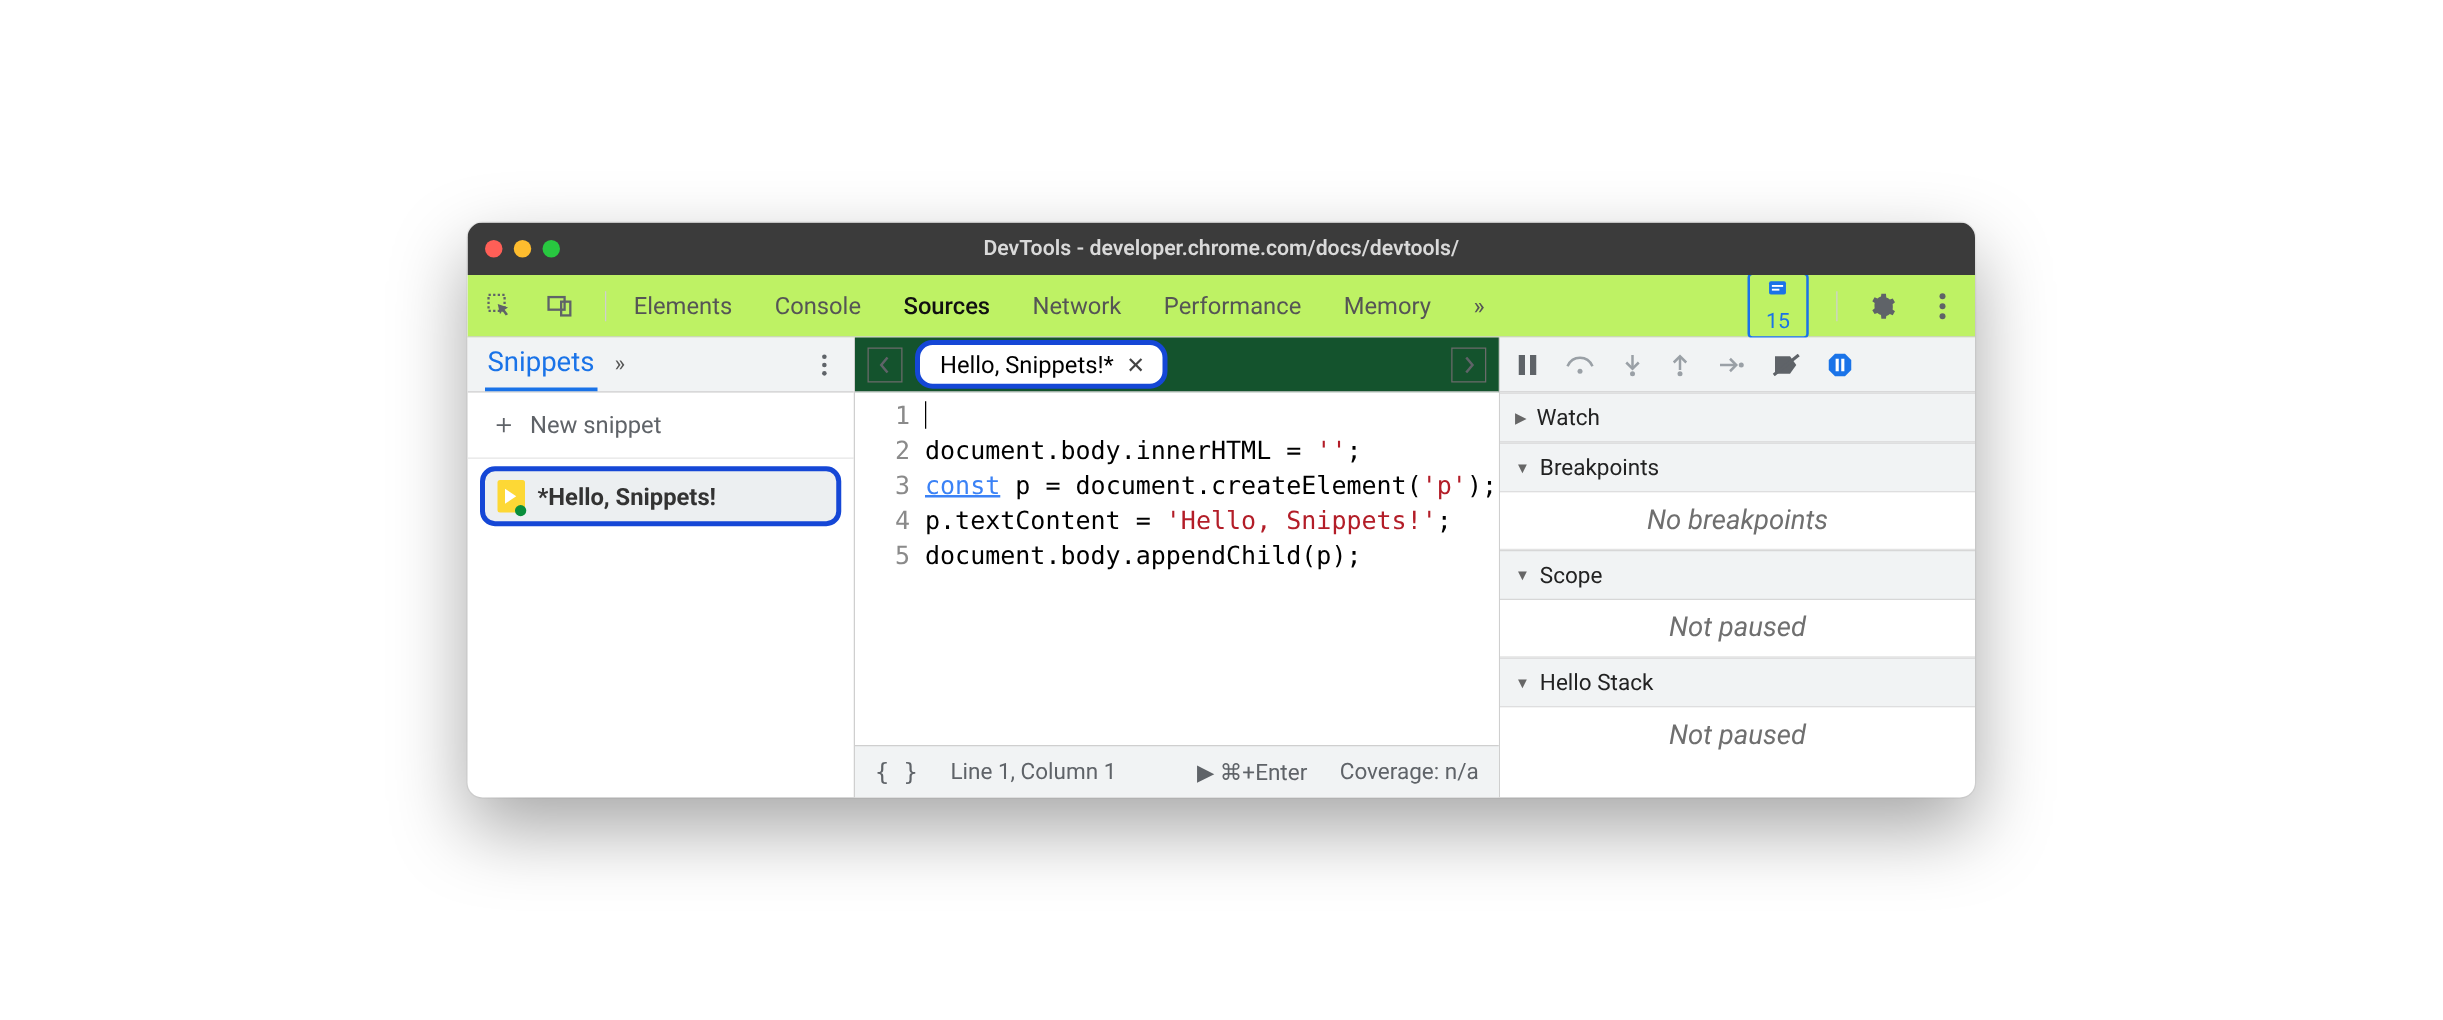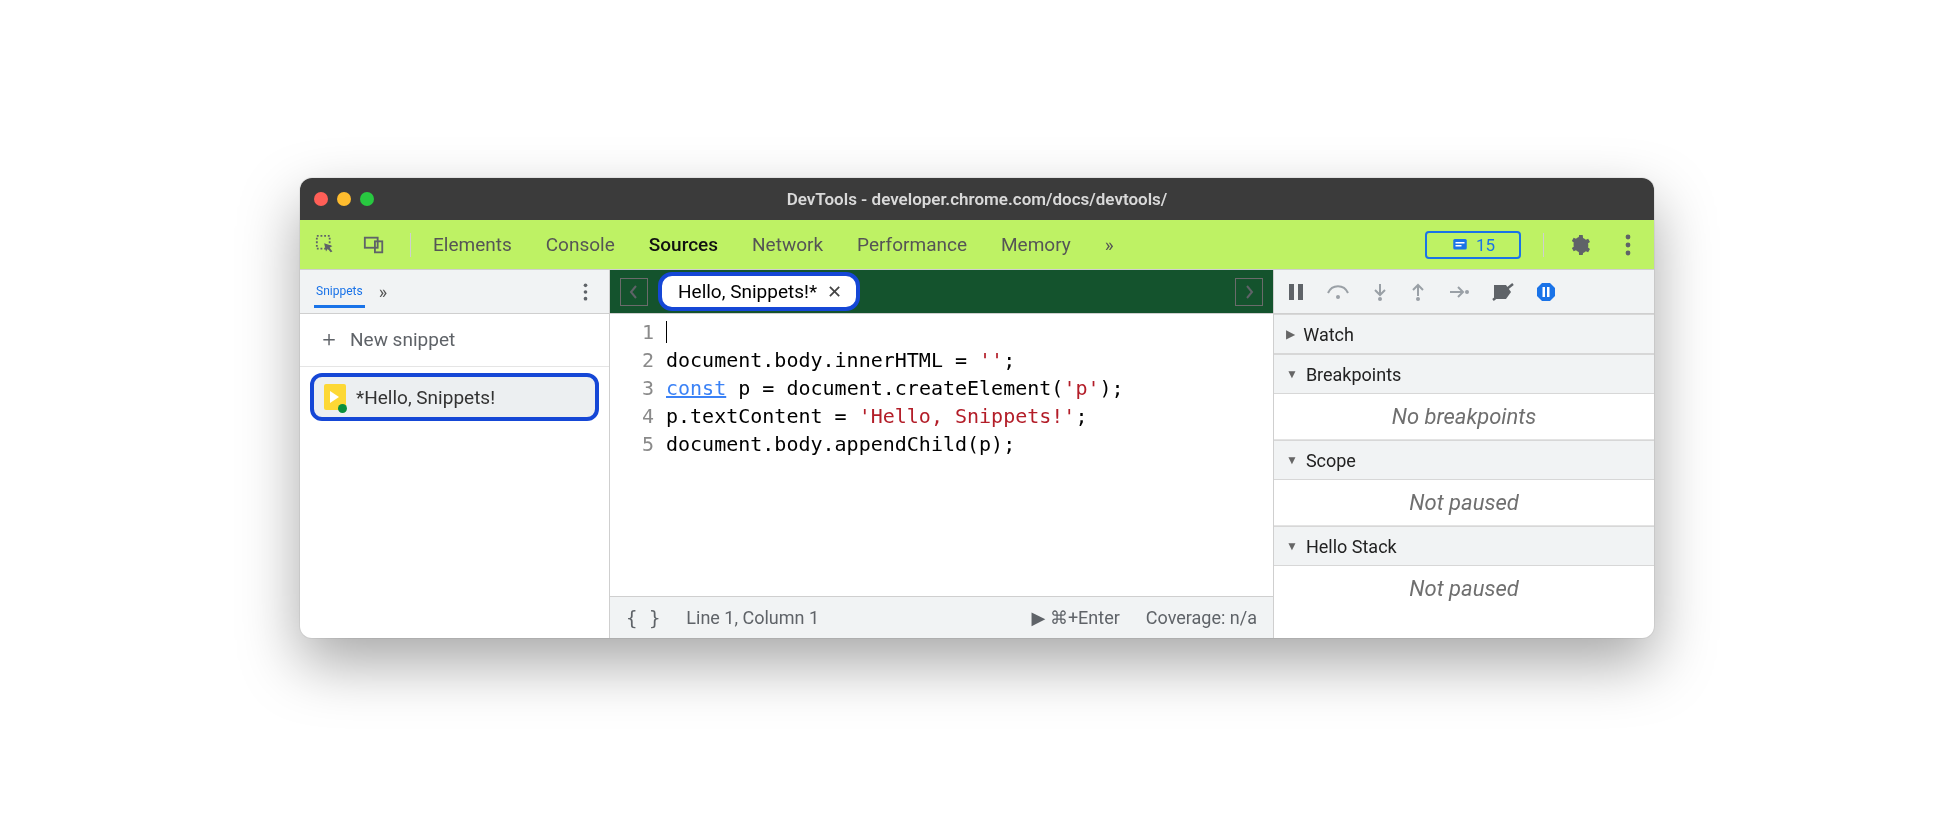--- a/index.html
+++ b/index.html
@@ -3,21 +3,21 @@
 <meta charset="utf-8">
 <style>
   * { box-sizing: border-box; margin: 0; padding: 0; }
   body {
     background: #fff;
     font-family: -apple-system, BlinkMacSystemFont, "Segoe UI", Roboto, sans-serif;
     display: flex; align-items: center; justify-content: center;
     min-height: 816px;
   }
   .window {
-    width: 1354px;
+    width: 1206px;
     border-radius: 12px;
     box-shadow: 0 25px 60px rgba(0,0,0,.35), 0 0 0 1px rgba(0,0,0,.05);
     overflow: hidden;
     background: #fff;
   }
   
   .titlebar {
     height: 42px; background: #3b3b3b; display:flex; align-items:center;
     padding: 0 14px; position:relative;
   }
@@ -32,41 +32,41 @@
   }
   .tb-iconbtn{ width:28px; height:28px; display:flex; align-items:center; justify-content:center; color:#5f6368;}
   .tb-sep{ width:1px; height:24px; background:#cfcfcf; margin:0 2px;}
   .panel-tabs{ display:flex; gap:34px; font-size:19px; color:#555; }
   .panel-tab{ cursor:pointer; }
   .panel-tab.active{ color:#111; font-weight:500;}
   .panel-more{ color:#555; font-size:19px;}
   .spacer{flex:1;}
   .issues-chip{
     border:2px solid #1a73e8; color:#1a73e8; border-radius:4px;
-    display:flex; align-items:center; gap:7px; padding:2px 24px; font-size:17px;
+    display:flex; align-items:center; gap:7px; padding:2px 13px; font-size:17px;flex-direction:column;
   }
   .gear,.kebab{ color:#5f6368; }
   
   .panes{ display:flex; height: 368px; }
   .left-pane{ width:310px; border-right:1px solid #cfcfcf; display:flex; flex-direction:column;}
   .sub-tabs{
     height:44px; display:flex; align-items:center; padding:0 10px 0 14px; gap:14px;
     border-bottom:1px solid #cfcfcf; background:#f1f3f4; color:#555;
   }
-  .sub-tab{ font-size:12px; color:#1a73e8; border-bottom:3px solid #1a73e8; padding:8px 2px 7px; }
+  .sub-tab{ font-size:22px; color:#1a73e8; border-bottom:3px solid #1a73e8; padding:8px 2px 7px; }
   .sub-more{ font-size:18px;}
   .sub-kebab{ margin-left:auto; color:#5f6368;}
   .new-snip{
     display:flex; align-items:center; gap:10px; padding:10px 14px 12px 18px;
     font-size:19px; color:#5f6368; border-bottom:1px solid #e5e5e5;
   }
   .snippet-item{
     display:flex; align-items:center; gap:10px; height:48px; margin:6px 10px 0;
     padding:0 10px; background:#eceff1; border:4px solid #1547d6; border-radius:12px;
-    font-size:19px; color:#333; position:relative;
+    font-size:19px; color:#333; position:relative;font-weight:bold;
   }
   .snippet-icon{
     width:22px; height:26px; background:#fdd835; border-radius:2px; position:relative;
   }
   .snippet-icon::after{
     content:''; position:absolute; left:6px; top:7px;
     border-left:9px solid #fff; border-top:6px solid transparent; border-bottom:6px solid transparent;
   }
   .dirty-dot{ position:absolute; left:24px; bottom:4px; width:9px;height:9px;background:#0a8f3c;border-radius:50%; }
   

